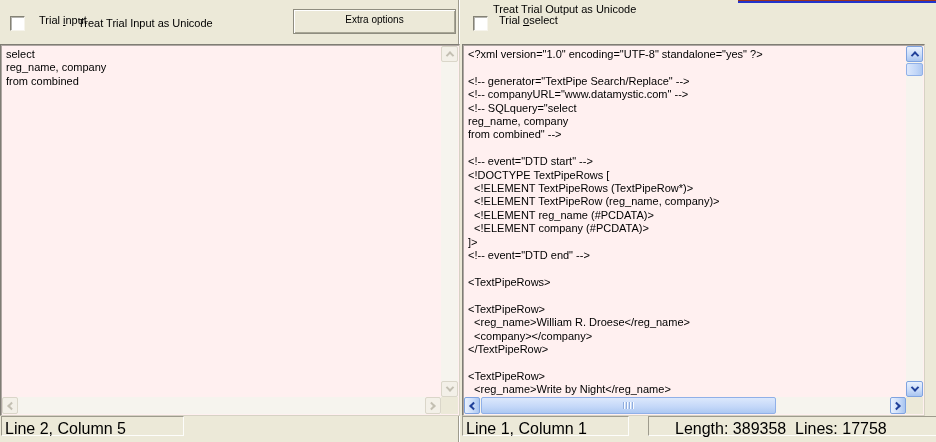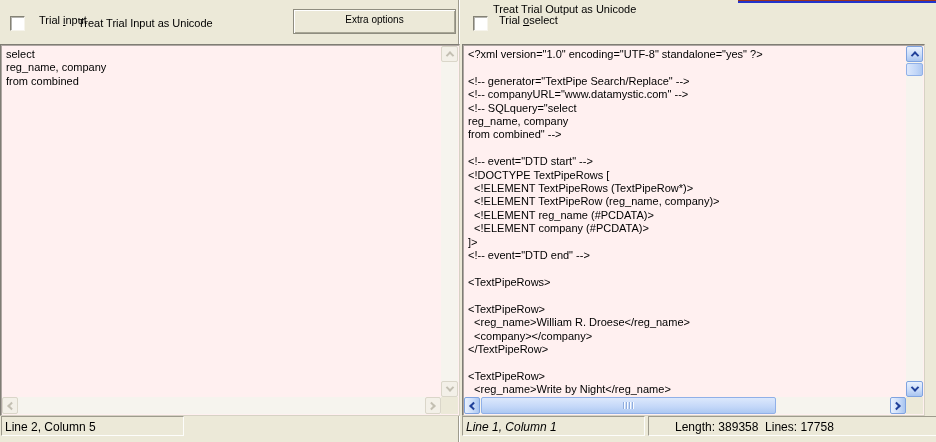--- a/index.html
+++ b/index.html
@@ -79,21 +79,21 @@
   .hthumb { position:absolute; top:0; bottom:0; left:17px; width:295px;
     background:linear-gradient(180deg,#dce8fc 0%,#c3d7f8 60%,#adc8f2 100%);
     border:1px solid #90b0e8; border-radius:2px; box-sizing:border-box;
     display:flex; align-items:center; justify-content:center; }
   .grip { width:11px; height:7px;
     background:repeating-linear-gradient(90deg,#8fadde 0 1px,rgba(255,255,255,.9) 1px 2px,transparent 2px 3px); }
 
   
   .status-cell { position:absolute; top:416px; height:20px; box-sizing:border-box;
     background:#ece9d8; border:1px solid; border-color:#9e9b8d #fdfdfb #fdfdfb #9e9b8d;
-    padding:3px 0 0 3px; white-space:pre; font-size:12px; }
+    padding:3px 0 0 3px; white-space:pre; font-size:16px; }
 </style>
 </head>
 <body>
 
 <div class="screen">
 
   <div class="top-edge"></div>
   <div class="divider"></div>
 
   <div class="panel-label" style="left:3px;"><span>Trial </span><span class="mnemonic">i</span><span>nput</span></div>
@@ -180,16 +180,16 @@
       <div class="hthumb">
         <span class="grip"></span>
         </div>
       <div class="sbtn right live">
         <span class="chev rt"></span>
         </div>
     </div>
     <div class="sb-corner"></div>
   </div>
 
-  <div class="status-cell" style="left:462px; width:183px;font-style:italic;">Line 1, Column 1</div>
+  <div class="status-cell" style="left:462px; width:167px;">Line 1, Column 1</div>
   <div class="status-cell" style="left:648px; width:344px;padding-left:26px;">Length: 389358  Lines: 17758</div>
 
 </div>
 
 </body></html>

